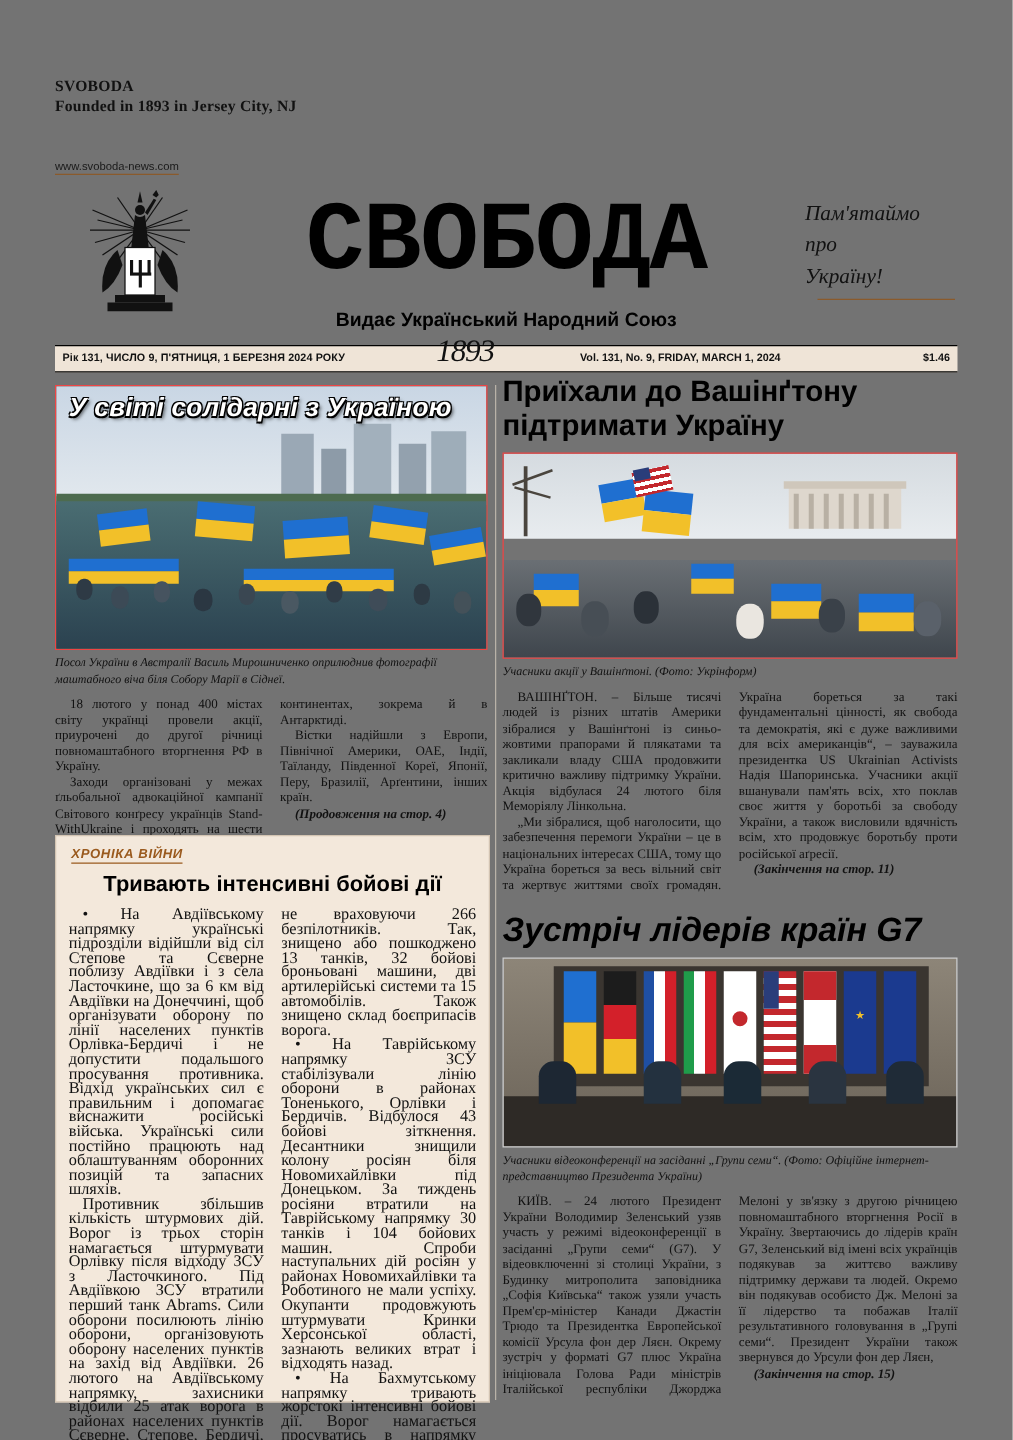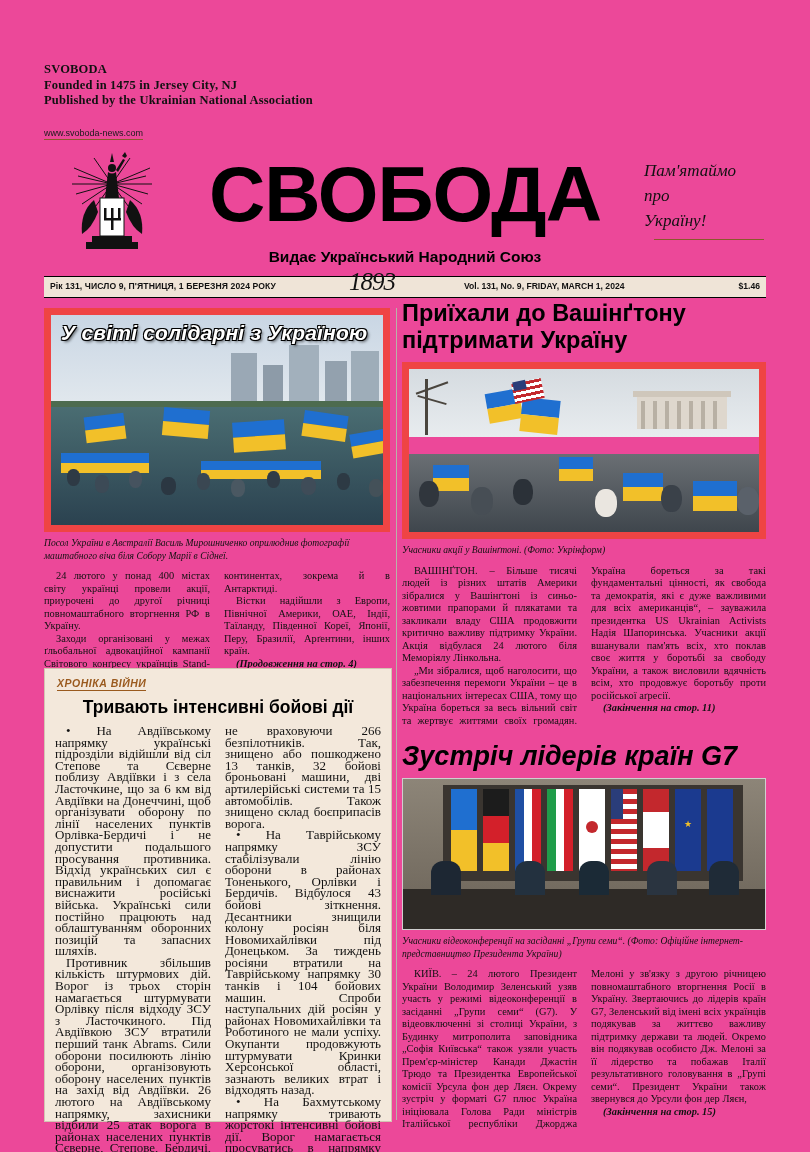--- a/index.html
+++ b/index.html
@@ -3,33 +3,33 @@
 <meta charset="utf-8">
 <style>
   html,body{margin:0;padding:0;}
   body{
     width:810px;height:1152px;
     background:#ffffff;
     font-family:"Liberation Serif", serif;
     color:#111;
     overflow:hidden;
   }
-  .page{position:relative;width:810px;height:1152px;background:#ec4899;}
+  .page{position:relative;width:810px;height:1152px;background:#737373;}
 
   
   .topinfo{position:absolute;left:44px;top:62px;font-family:"Liberation Serif",serif;}
   .topinfo div{font-weight:bold;font-size:12.5px;line-height:15.5px;letter-spacing:.2px;}
   .weburl{position:absolute;left:44px;top:128px;font-family:"Liberation Sans",sans-serif;
           font-size:9px;color:#1a1a1a;border-bottom:1px solid #8a5a2b;padding-bottom:1px;}
 
   
   .masthead{position:absolute;left:0;top:148px;width:810px;height:120px;}
   .emblem{position:absolute;left:64px;top:2px;width:96px;height:104px;}
   .title{position:absolute;left:0;top:0;width:810px;text-align:center;
-         font-family:Liberation Sans, sans-serif;font-weight:bold;
+         font-family:Liberation Mono, monospace;font-weight:bold;
          font-size:78px;line-height:92px;letter-spacing:-1px;color:#000;}
   .subtitle{position:absolute;left:0;top:100px;width:810px;text-align:center;
             font-family:"Liberation Sans",sans-serif;font-weight:bold;font-size:15.5px;color:#000;}
   .memo{position:absolute;right:36px;top:10px;width:130px;
         font-family:"Liberation Serif",serif;font-style:italic;font-size:17px;line-height:25px;color:#111;}
   .memo .rule{margin-top:6px;border-bottom:1.6px solid #8a5a2b;width:110px;margin-left:auto;margin-right:auto;}
 
   
   .datebar{position:absolute;left:44px;top:276px;width:722px;height:20px;
            background:#efe4d7;border-top:1.4px solid #000;border-bottom:1.4px solid #000;}
@@ -42,21 +42,21 @@
   .yearlogo{position:absolute;left:337px;top:268px;width:70px;text-align:center;
             font-family:"Liberation Serif",serif;font-size:25px;font-style:italic;color:#111;
             letter-spacing:-1px;}
 
   
   .leftcol{position:absolute;left:44px;top:308px;width:346px;}
   .rightcol{position:absolute;left:402px;top:300px;width:364px;}
   .vrule{position:absolute;left:396px;top:308px;width:1px;height:812px;background:#b9b2a8;}
 
   
-  .photo{position:relative;overflow:hidden;border:7px solid #ef4444;}
+  .photo{position:relative;overflow:hidden;border:1px solid #ef4444;}
   .photo .sky{position:absolute;left:0;top:0;right:0;height:45%;
               background:linear-gradient(#c9d6e4,#e3e9ee);}
   .photo .ground{position:absolute;left:0;bottom:0;right:0;height:58%;
               background:linear-gradient(#5d7a5a,#3d5a46);}
   .crowd{position:absolute;left:0;bottom:0;right:0;height:56%;}
   .dot{position:absolute;border-radius:45%;}
   .flag{position:absolute;}
   .flag .b{height:50%;background:#1f6fd0;}
   .flag .y{height:50%;background:#f2c029;}
 
@@ -97,22 +97,21 @@
   .g7photo{position:relative;height:150px;overflow:hidden;border:1px solid #cfcfcf;
            background:linear-gradient(#8d8578,#6a6257);}
 </style>
 </head>
 <body>
 
 <div class="page">
 
   <div class="topinfo">
     <div>SVOBODA</div>
-    <div>Founded in 1475 in Jersey City, NJ</div>
-    <div>Published by the Ukrainian National Association</div>
+    <div>Founded in 1893 in Jersey City, NJ</div>
   </div>
   <div class="weburl">www.svoboda-news.com</div>
 
   <div class="masthead">
     <svg class="emblem" viewBox="0 0 96 104">
       <g stroke="#111" stroke-width="1" fill="none">
 
         <g>
           <line x1="48" y1="34" x2="10" y2="18"></line>
             <line x1="48" y1="34" x2="14" y2="26"></line>
@@ -231,21 +230,21 @@
         <div class="dot" style="left:250px;top:70px;width:15px;height:18px;background:#3f4c58"></div>
         <div class="dot" style="left:286px;top:66px;width:13px;height:17px;background:#2d3a44"></div>
         <div class="dot" style="left:318px;top:72px;width:14px;height:18px;background:#445159"></div>
       </div>
       <div class="banner">У світі солідарні з Україною</div>
     </div>
 
     <div class="caption">Посол України в Австралії Василь Мирошниченко оприлюднив фотографії маштабного віча біля Собору Марії в Сіднеї.</div>
 
     <div class="cols2" style="margin-top:8px">
-      <p>24 лютого у понад 400 містах світу українці провели акції, приурочені до другої річниці повномаштабного вторгнення РФ в Україну.</p>
+      <p>18 лютого у понад 400 містах світу українці провели акції, приурочені до другої річниці повномаштабного вторгнення РФ в Україну.</p>
       <p>Заходи організовані у межах ґльобальної адвокаційної кампанії Світового конґресу українців Stand-WithUkraine і проходять на шести континентах, зокрема й в Антарктиді.</p>
       <p>Вістки надійшли з Европи, Північної Америки, ОАЕ, Індії, Таїланду, Південної Кореї, Японії, Перу, Бразилії, Арґентини, інших країн.</p>
       <p class="contin">(Продовження на стор. 4)</p>
     </div>
   </div>
 
   <div class="chron">
     <div class="kicker">ХРОНІКА ВІЙНИ</div>
     <div class="chl">Тривають інтенсивні бойові дії</div>
     <div class="cbody">

